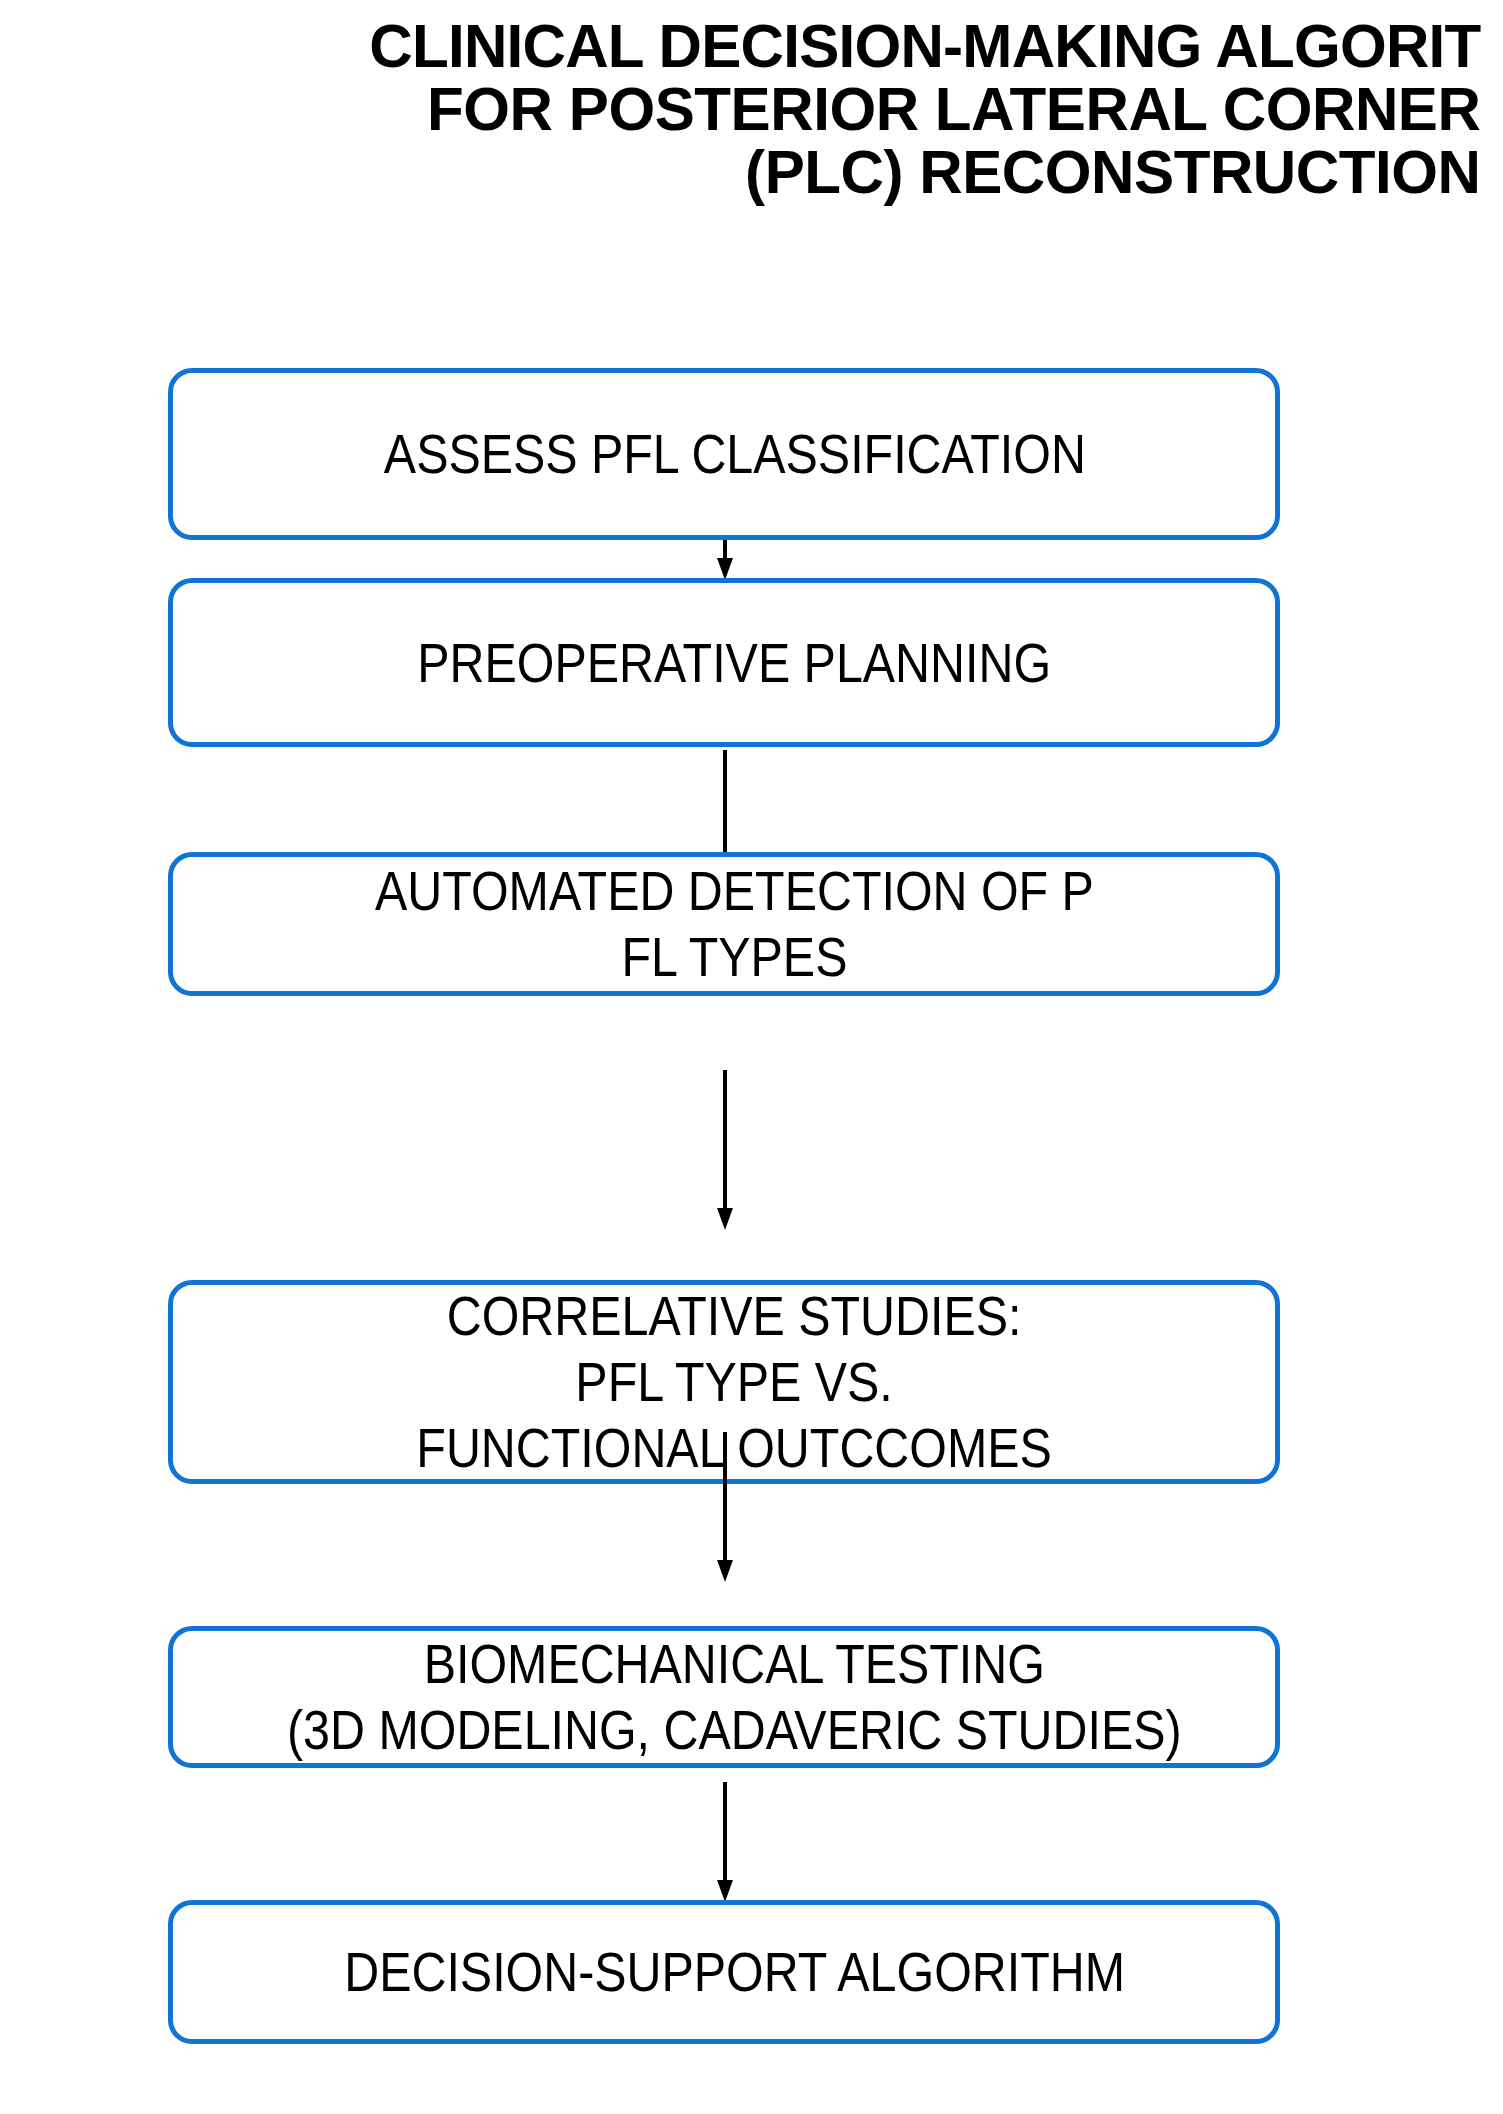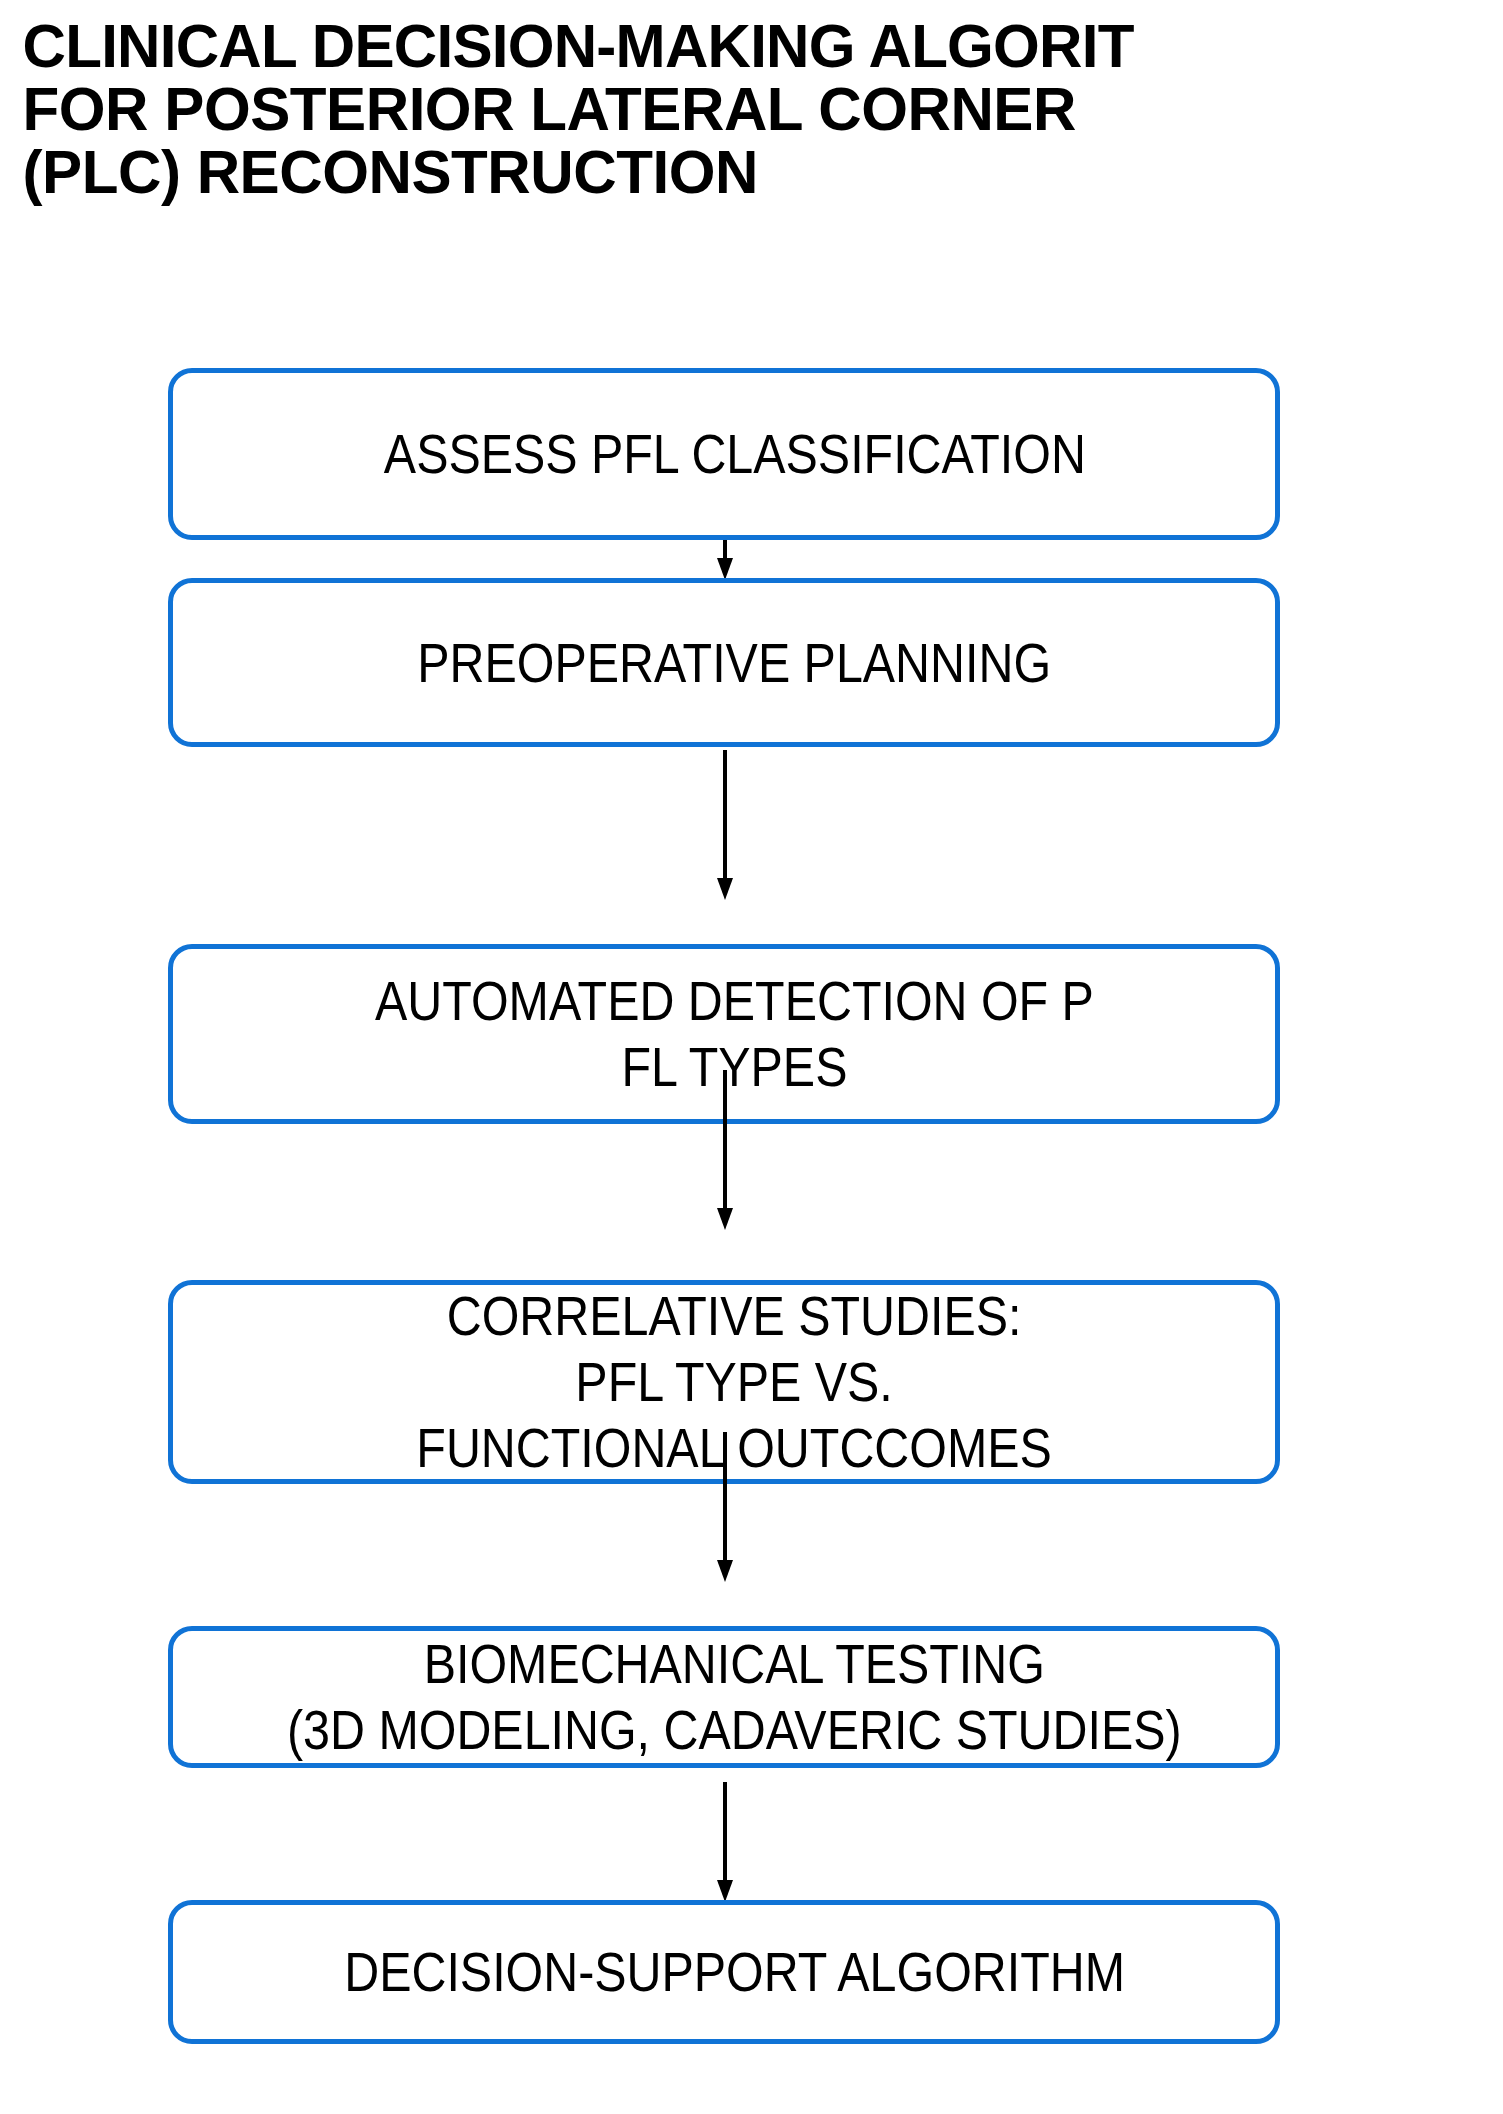--- a/index.html
+++ b/index.html
@@ -22,21 +22,21 @@
     overflow: hidden;
     margin: 0 auto;
   }
 
   
   .title-block {
     position: absolute;
     left: 0;
     top: 14px;
     width: 1503px;
-    text-align: left;
+    text-align: right;
   }
 
   .title-line {
     display: block;
     font-family: "Liberation Sans", "DejaVu Sans", sans-serif;
     font-weight: bold;
     font-size: 62px;
     line-height: 63px;
     letter-spacing: -0.5px;
     color: #000000;
@@ -75,21 +75,21 @@
     color: #000000;
     letter-spacing: 0px;
     transform: scaleX(0.88);
     transform-origin: center center;
     white-space: pre-line;
   }
 
   
   #box-1 { top: 368px;  height: 172px; }
   #box-2 { top: 578px;  height: 169px; }
-  #box-3 { top: 944px;  height: 180px; }
+  #box-3 { top: 852px;  height: 144px; }
   #box-4 { top: 1280px; height: 204px; }
   #box-5 { top: 1580px; height: 142px; margin-top: 46px; }
   #box-6 { top: 1900px; height: 144px; text-align: center; }
 
   
   .connector {
     position: absolute;
     left: 717px;
     width: 16px;
   }

